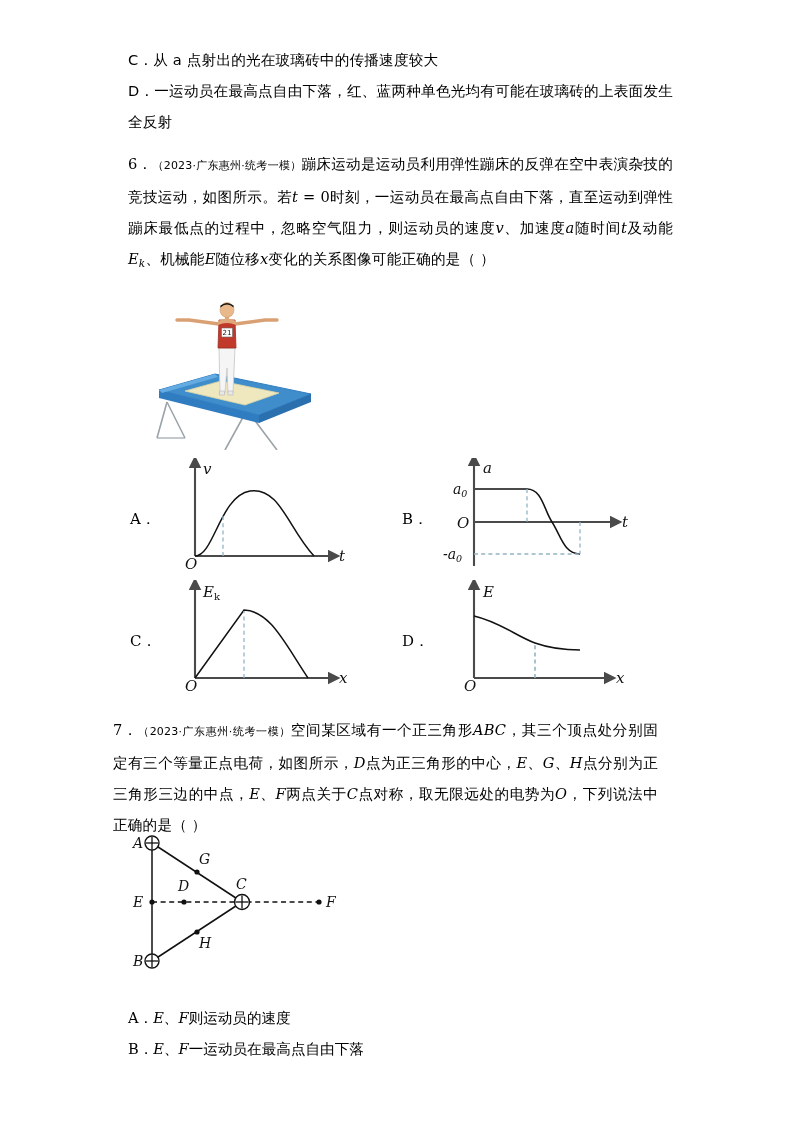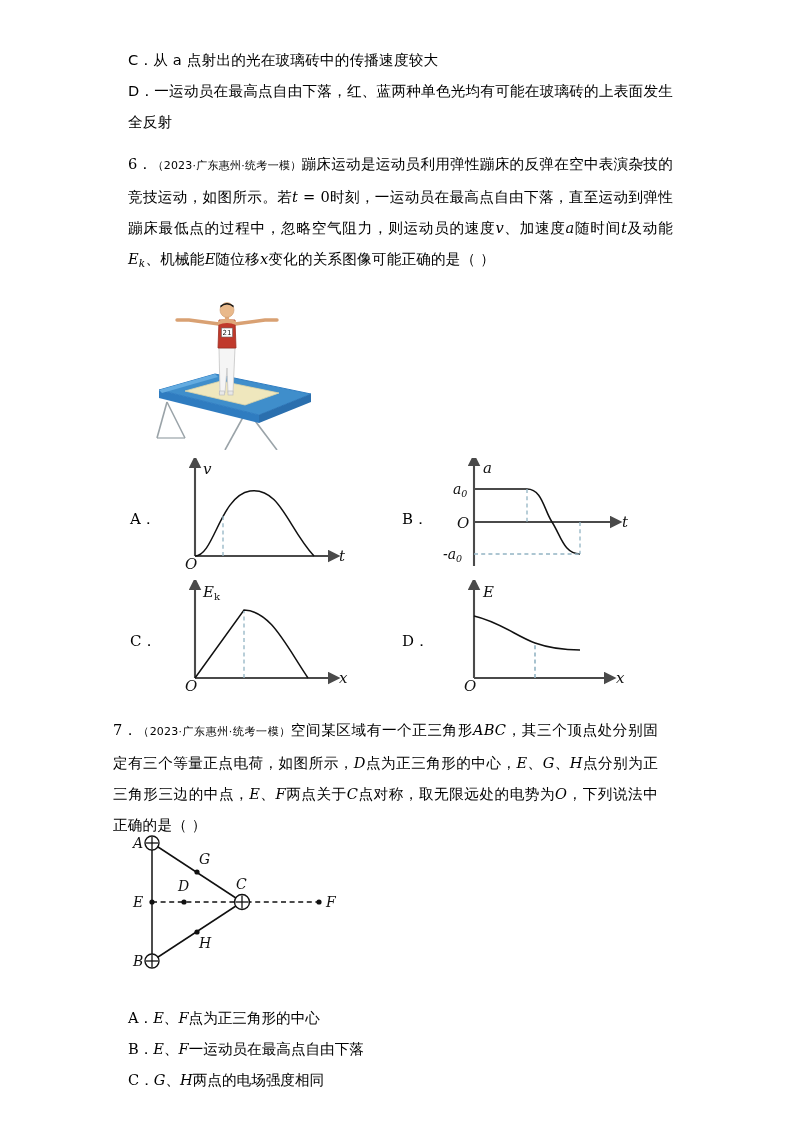--- a/index.html
+++ b/index.html
@@ -264,25 +264,22 @@
       <text x="71" y="31" font-family="'DejaVu Serif',serif" font-style="italic" font-size="14" fill="#111">G</text>
 
       <circle cx="69" cy="99" r="2.6" fill="#111"></circle>
       <text x="71" y="115" font-family="'DejaVu Serif',serif" font-style="italic" font-size="14" fill="#111">H</text>
     </svg>
   </div>
 
   <div style="position:absolute; left:128px; top:1002px; width:545px;">
 
     <div class="opt">
-      <span class="mn">A．</span><span class="mi">E</span><span>、</span><span class="mi">F</span><span>点为正三角形的中心</span>
+      <span class="mn">A．</span><span class="mi">E</span><span>、</span><span class="mi">F</span><span>则运动员的速度</span>
     </div>
 
     <div class="opt">
       <span class="mn">B．</span><span class="mi">E</span><span>、</span><span class="mi">F</span><span>一运动员在最高点自由下落</span>
     </div>
 
-    <div class="opt">
-      <span class="mn">C．</span><span class="mi">G</span><span>、</span><span class="mi">H</span><span>两点的电场强度相同</span>
-    </div>
   </div>
 
 </div>
 
 </body></html>

